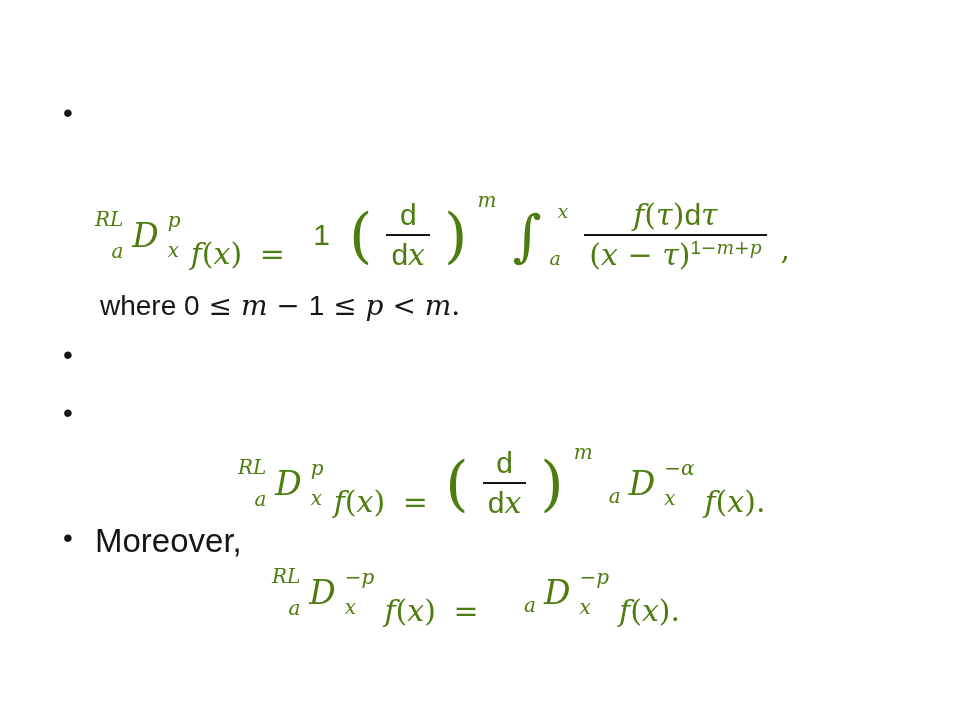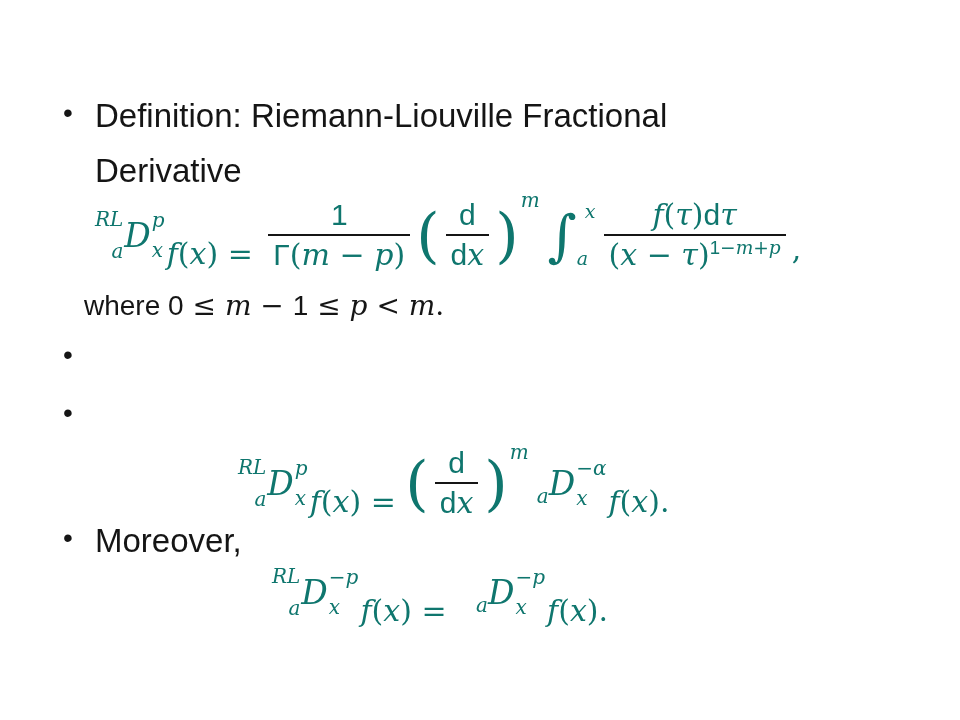--- a/index.html
+++ b/index.html
@@ -15,25 +15,25 @@
 
   
   .bullet { position:absolute; left:63px; display:flex; align-items:flex-start; }
   .dot { width:32px; font-size:28px; line-height:50px; font-family:"Liberation Sans", sans-serif; flex:0 0 32px; }
   .btext { font-family:"Liberation Sans", sans-serif; font-size:33px; line-height:55px; }
   .binline { font-size:33px; line-height:50px; }
   .binline .bsf { font-family:"Liberation Sans", sans-serif; }
   .binline .tk { font-size:31px; }
 
   
-  .whereline { position:absolute; left:84px; font-size:28px; line-height:36px;text-align:center; }
+  .whereline { position:absolute; left:100px; font-size:28px; line-height:36px;text-align:center; }
   .whereline .bsf { font-family:"Liberation Sans", sans-serif; }
 
   
-  .formula { position:absolute; display:flex; align-items:center; font-size:30px; color:#0f766e; }
+  .formula { position:absolute; display:flex; align-items:center; font-size:30px; color:#4d7c0f;gap:8px; }
   .run { display:inline-block;margin-top:36px; }
   .stack2 { display:inline-flex; flex-direction:column; justify-content:space-between; font-size:20px; line-height:20px; }
   .stack2.pre { align-items:flex-end; height:52px; margin-right:1px; }
   .stack2.post { align-items:flex-start; height:50px; margin-left:1px; margin-right:2px; }
   .bigD { font-size:33px; }
   .frac { display:inline-flex; flex-direction:column; align-items:center; margin:0 6px; }
   .fnum, .fden { display:block; text-align:center; padding:1px 5px; line-height:1.2; }
   .fden { border-top:2px solid #151515; }
   .bigp { font-family:"DejaVu Serif", serif; font-size:60px; height:78px; display:flex; align-items:center; font-weight:400; }
   .pexp { align-self:flex-start; margin-top:0; font-size:20px; margin-left:2px; }
@@ -44,38 +44,36 @@
   .trail { align-self:flex-end; margin-bottom:16px; }
   .gap { display:inline-block; width:12px; }
 </style>
 </head>
 <body>
 
 <div class="slide">
 
   <div class="bullet" style="top:88px; width:790px;">
     <span class="dot">•</span>
-    <span class="btext" style="width:700px;">Definition: Riemann-Liouville Fractional Derivative</span>
   </div>
 
   <div class="formula" style="left:95px; top:188px; height:94px;">
     <span class="stack2 pre">
       <span class="tk it"><span class="tk it">RL</span></span>
       <span class="tk it"><span class="tk it">a</span></span>
     </span>
     <span class="bigD it">D</span>
     <span class="stack2 post">
       <span><span class="tk it">p</span></span>
       <span><span class="tk it">x</span></span>
     </span>
     <span class="run"><span class="tk it">f</span><span class="tk rm">(</span><span class="tk it">x</span><span class="tk rm">)</span></span>
     <span class="run"><span class="tk rm"> = </span></span>
     <span class="frac">
       <span class="fnum"><span class="tk sf">1</span></span>
-      <span class="fden"><span class="tk sf">Γ</span><span class="tk rm">(</span><span class="tk it">m</span><span class="tk rm"> − </span><span class="tk it">p</span><span class="tk rm">)</span></span>
     </span>
     <span class="bigp">(</span>
     <span class="frac">
       <span class="fnum"><span class="tk sf">d</span></span>
       <span class="fden"><span class="tk sf">d</span><span class="tk it">x</span></span>
     </span>
     <span class="bigp">)</span>
     <span class="pexp it">m</span>
     <span class="intsign">∫</span>
     <span class="intlims">

